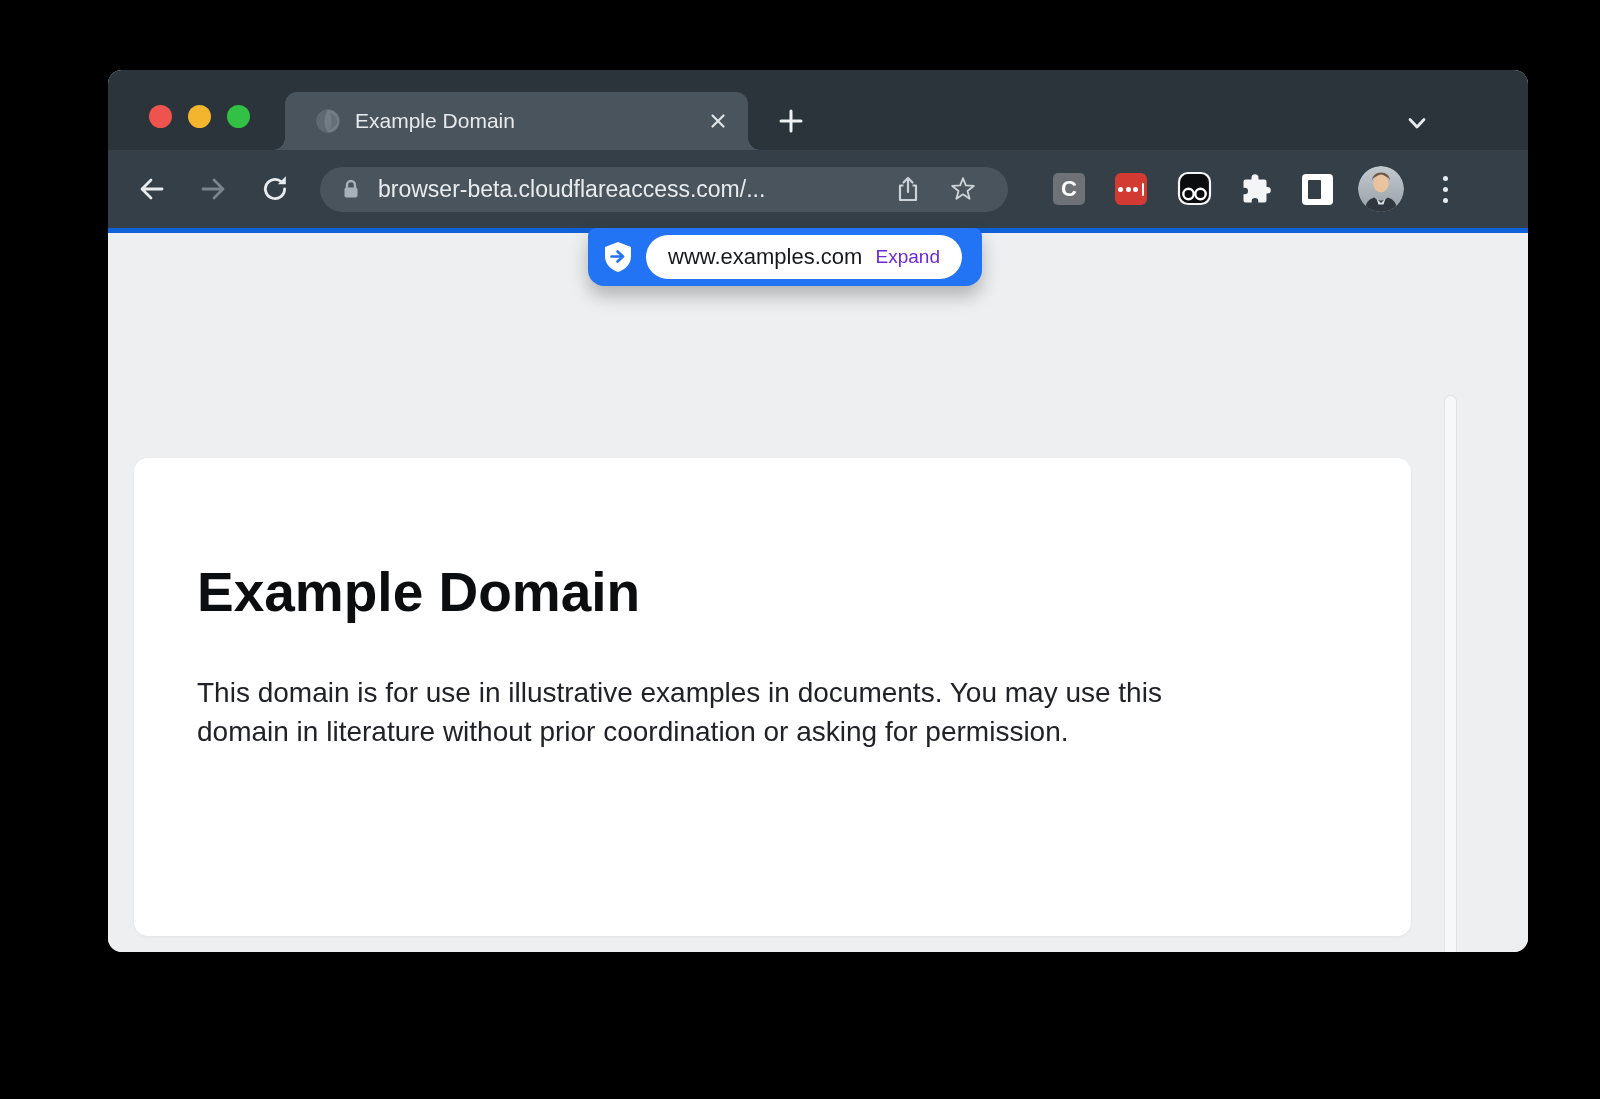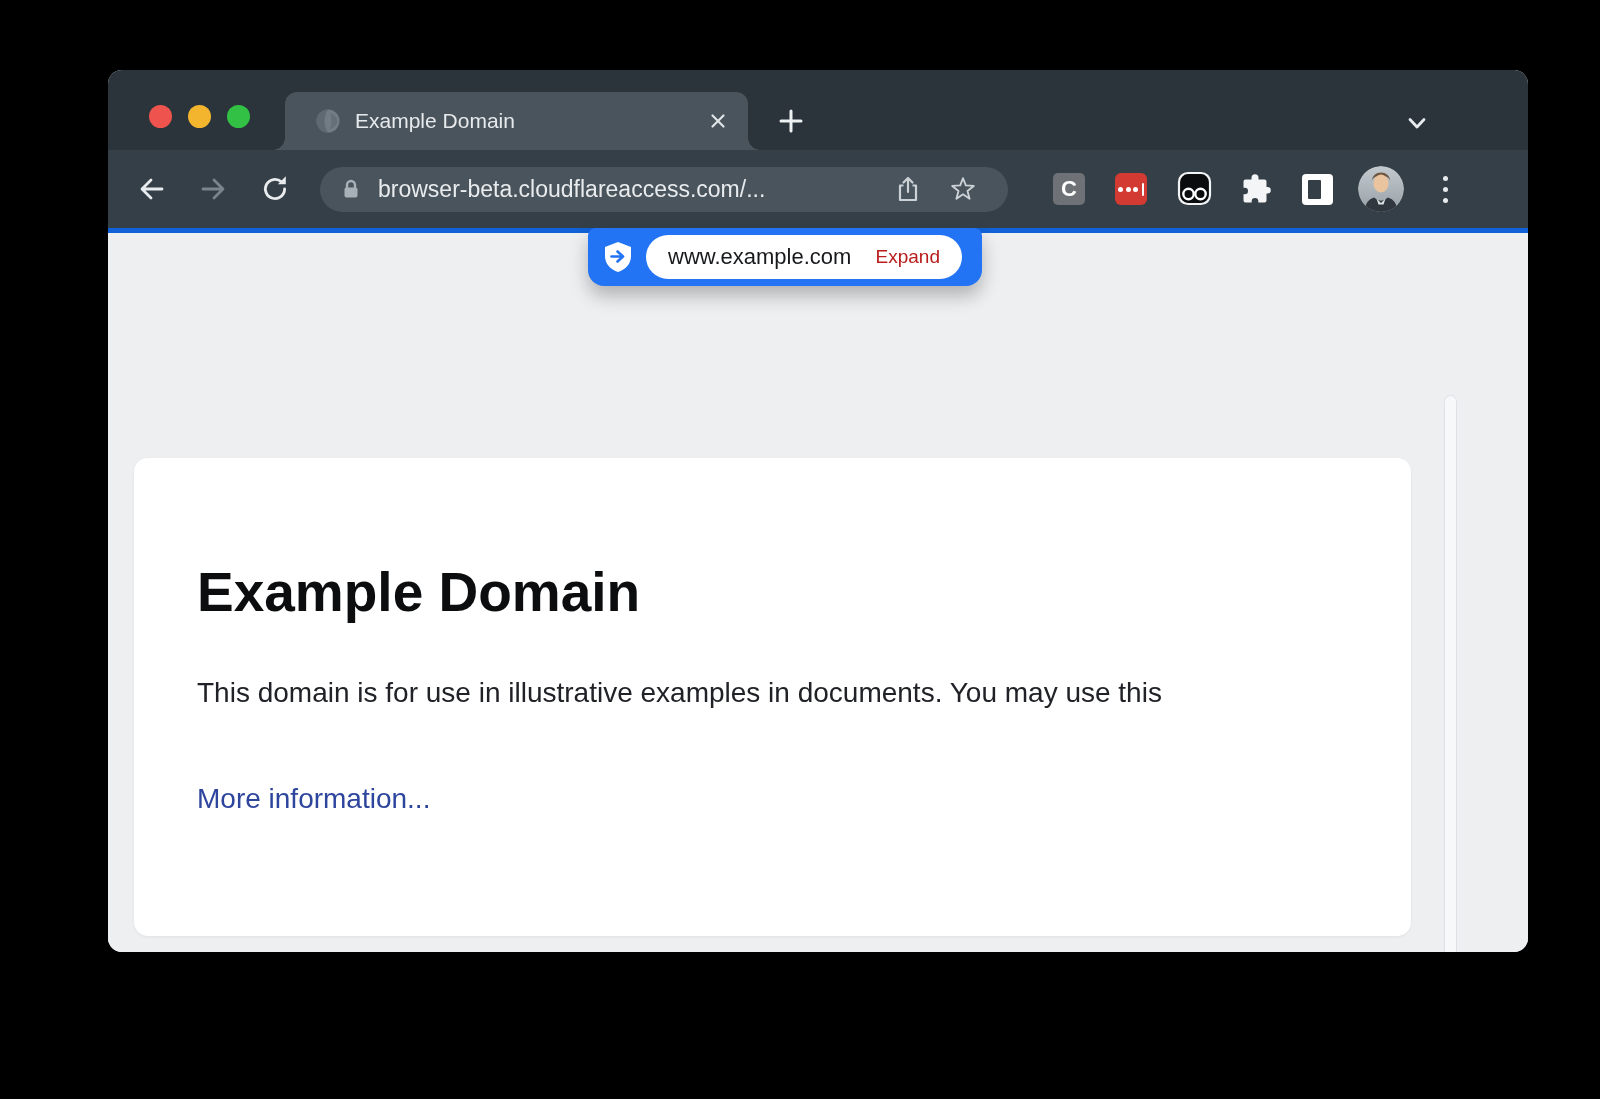--- a/index.html
+++ b/index.html
@@ -63,21 +63,21 @@
   .accent-bar { position:absolute; left:0; top:158px; width:100%; height:5px; background:#1161d8; }
   .content { position:absolute; left:0; top:163px; width:100%; height:719px; background:#edeff1; }
 
   
   .iso-pill { position:absolute; left:480px; top:-5px; width:394px; height:58px; background:#2373f5;
               border-radius:8px 8px 16px 16px; box-shadow:0 10px 18px rgba(0,0,0,.25); }
   .iso-shield { position:absolute; left:15px; top:13px; width:30px; height:32px; }
   .iso-inner { position:absolute; left:58px; top:7px; width:316px; height:44px; background:#fff;
                border-radius:22px; display:flex; align-items:center; justify-content:space-between; padding:0 22px; }
   .iso-domain { font-size:22px; color:#17191c; white-space:nowrap; }
-  .iso-expand { font-size:19px; color:#b91c1c; white-space:nowrap; }
+  .iso-expand { font-size:19px; color:#6d28d9; white-space:nowrap; }
 
   
   .card { position:absolute; left:26px; top:225px; width:1277px; height:478px; background:#fff;
           border-radius:14px; box-shadow:0 1px 3px rgba(0,0,0,.06); }
   .card h1 { position:absolute; left:63px; top:104px; font-size:55px; line-height:60px;
              font-weight:bold; color:#0c0d0f; white-space:nowrap; }
   .card .body { position:absolute; left:63px; top:215px; font-size:28px; line-height:39px; color:#202227; }
   .card .body span { display:block; white-space:nowrap; }
   .card .morelink { position:absolute; left:63px; top:325px; font-size:28px; color:#2e459d;
                     text-decoration:none; white-space:nowrap; }
@@ -228,30 +228,30 @@
 
       <div class="iso-pill">
         <span class="iso-shield">
           <svg width="30" height="32" viewBox="0 0 30 32">
             <path d="M15 1 L28 6 v9 c0 8-5.5 13.5-13 16 C7.5 28.5 2 23 2 15 V6 Z" fill="#ffffff"></path>
             <path d="M8.5 15.5 h10" stroke="#2373f5" stroke-width="2.6" stroke-linecap="round"></path>
             <path d="M14.5 10.5 L20 15.5 L14.5 20.5" stroke="#2373f5" stroke-width="2.6" fill="none" stroke-linecap="round" stroke-linejoin="round"></path>
           </svg>
         </span>
         <span class="iso-inner">
-          <span class="iso-domain">www.example.com</span>
+          <span class="iso-domain">www.examples.com</span>
           <span class="iso-expand">Expand</span>
         </span>
       </div>
 
       <div class="card">
         <h1>Example Domain</h1>
         <p class="body">
           <span>This domain is for use in illustrative examples in documents. You may use this</span>
+          <span>domain in literature without prior coordination or asking for permission.</span>
         </p>
-        <a class="morelink" href="#">More information...</a>
       </div>
 
       <div class="scroll-thumb"></div>
     </div>
 
   </div>
 </div>
 
 </body></html>

